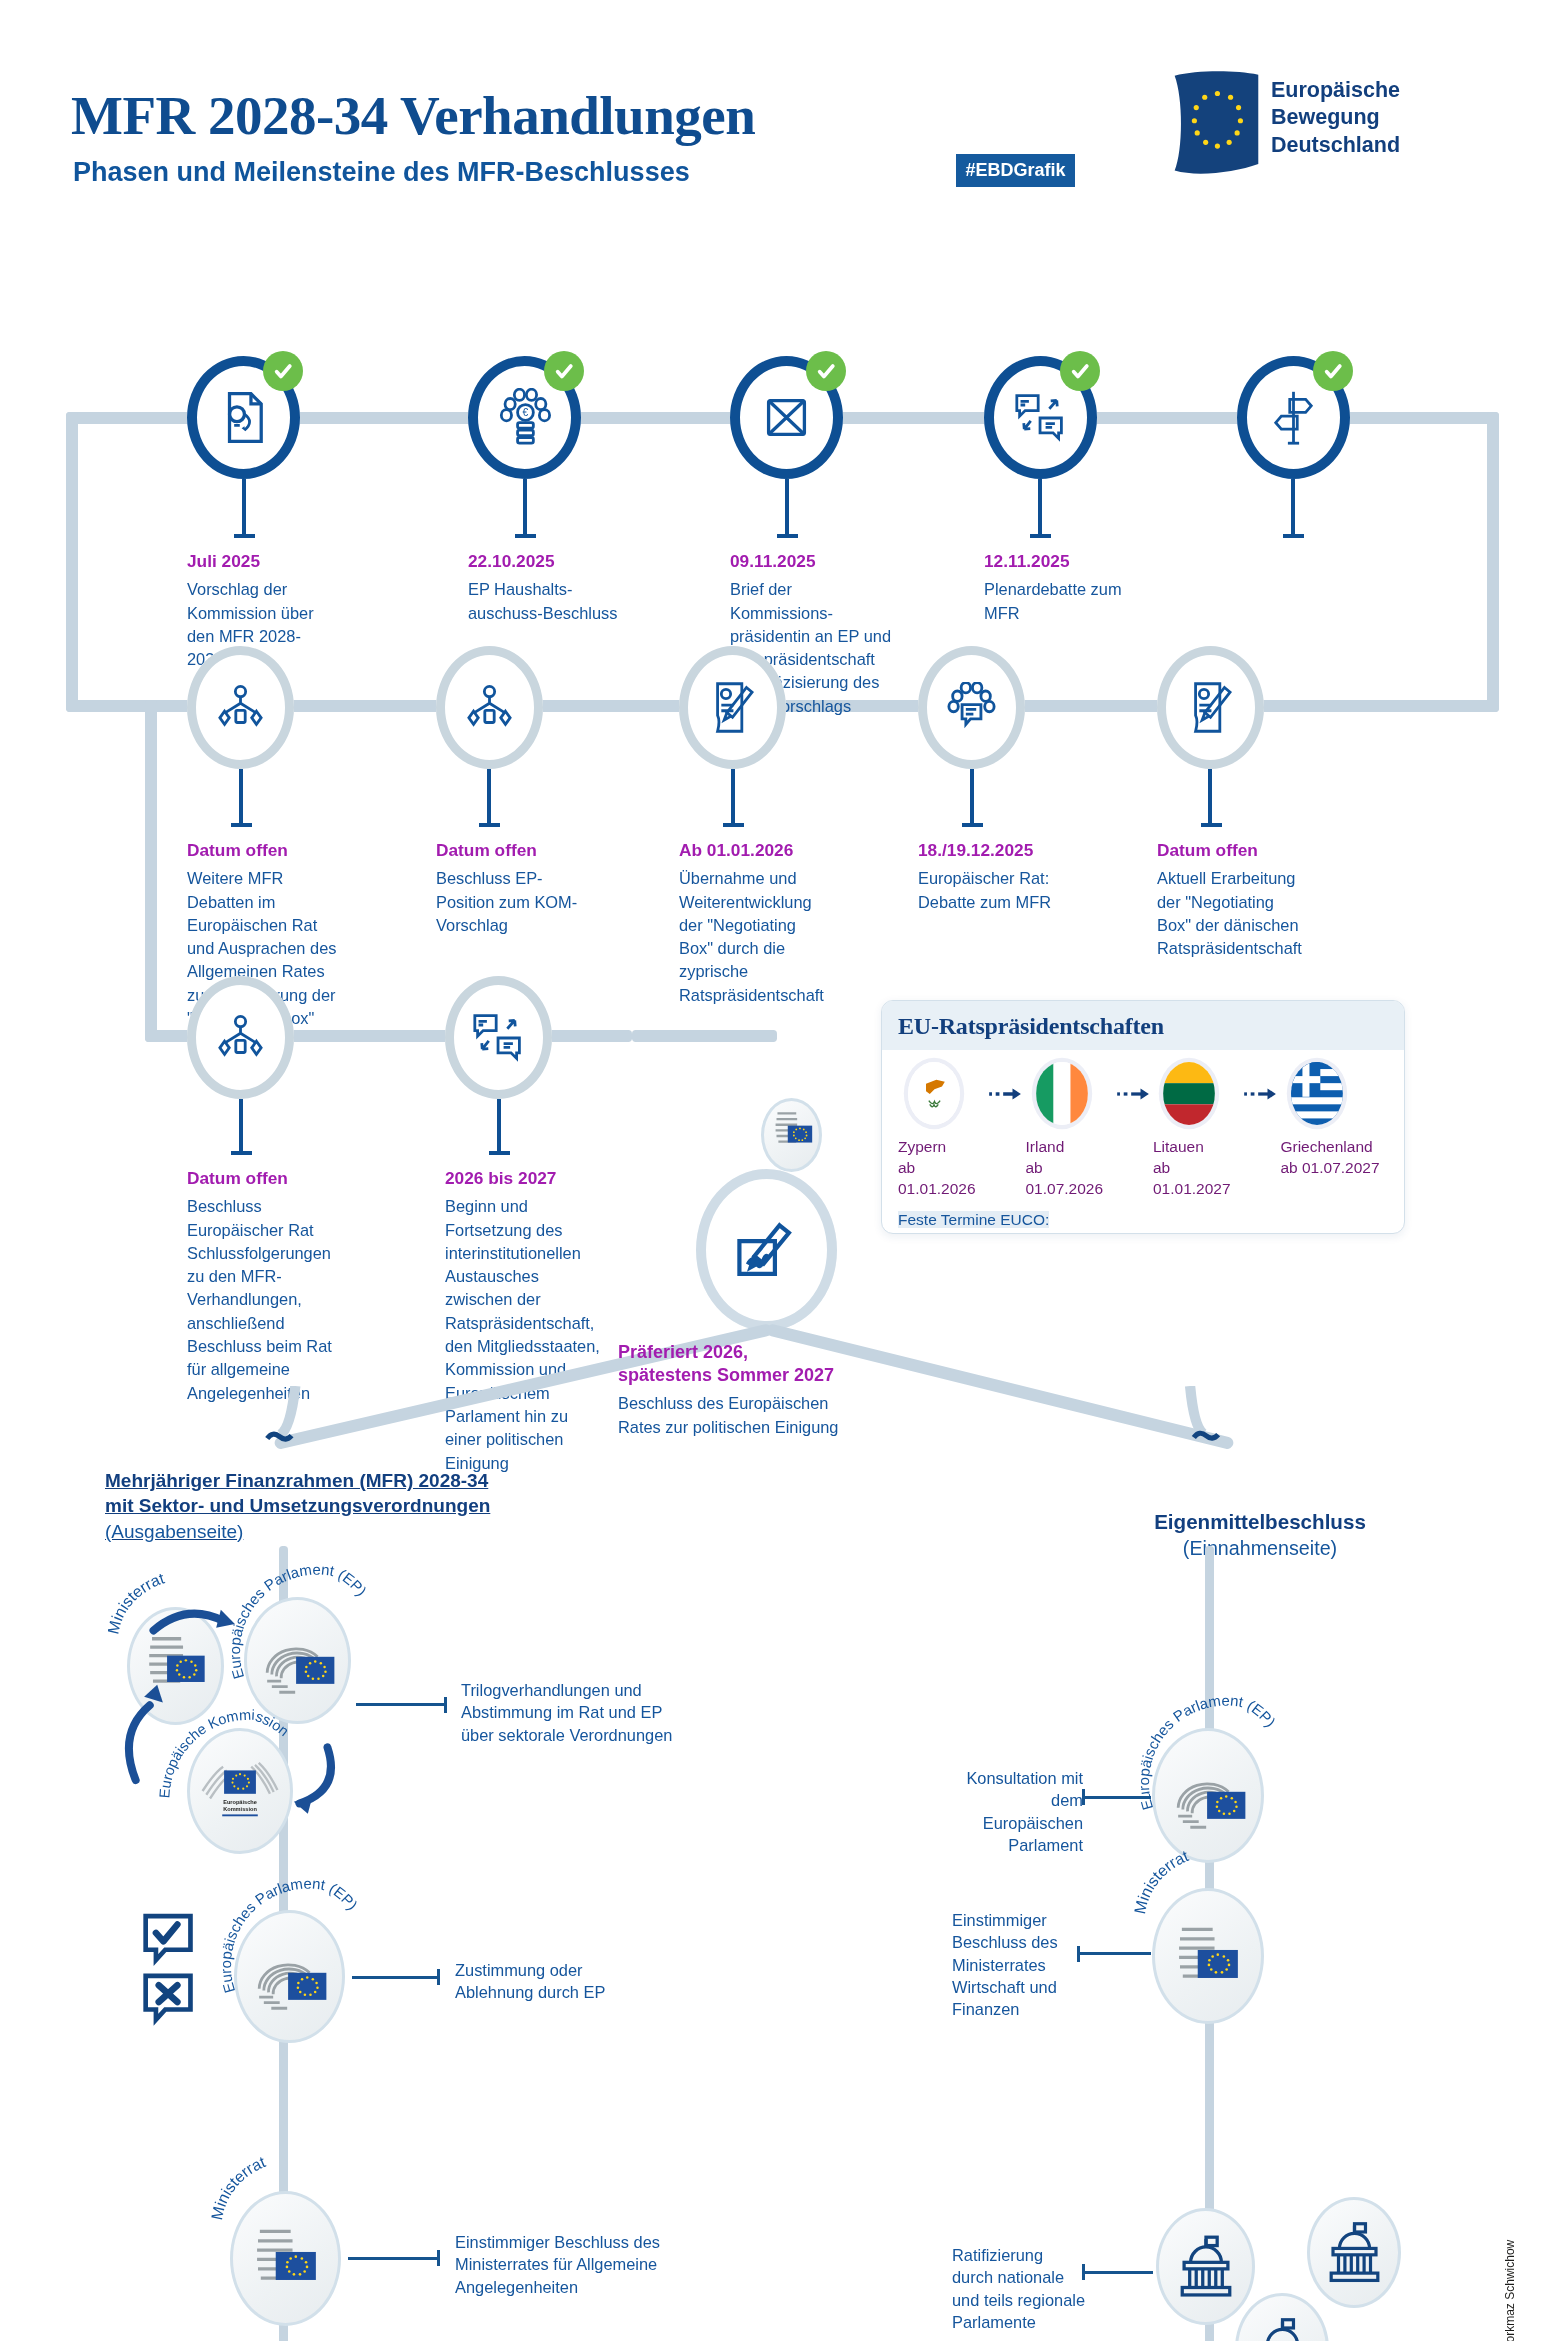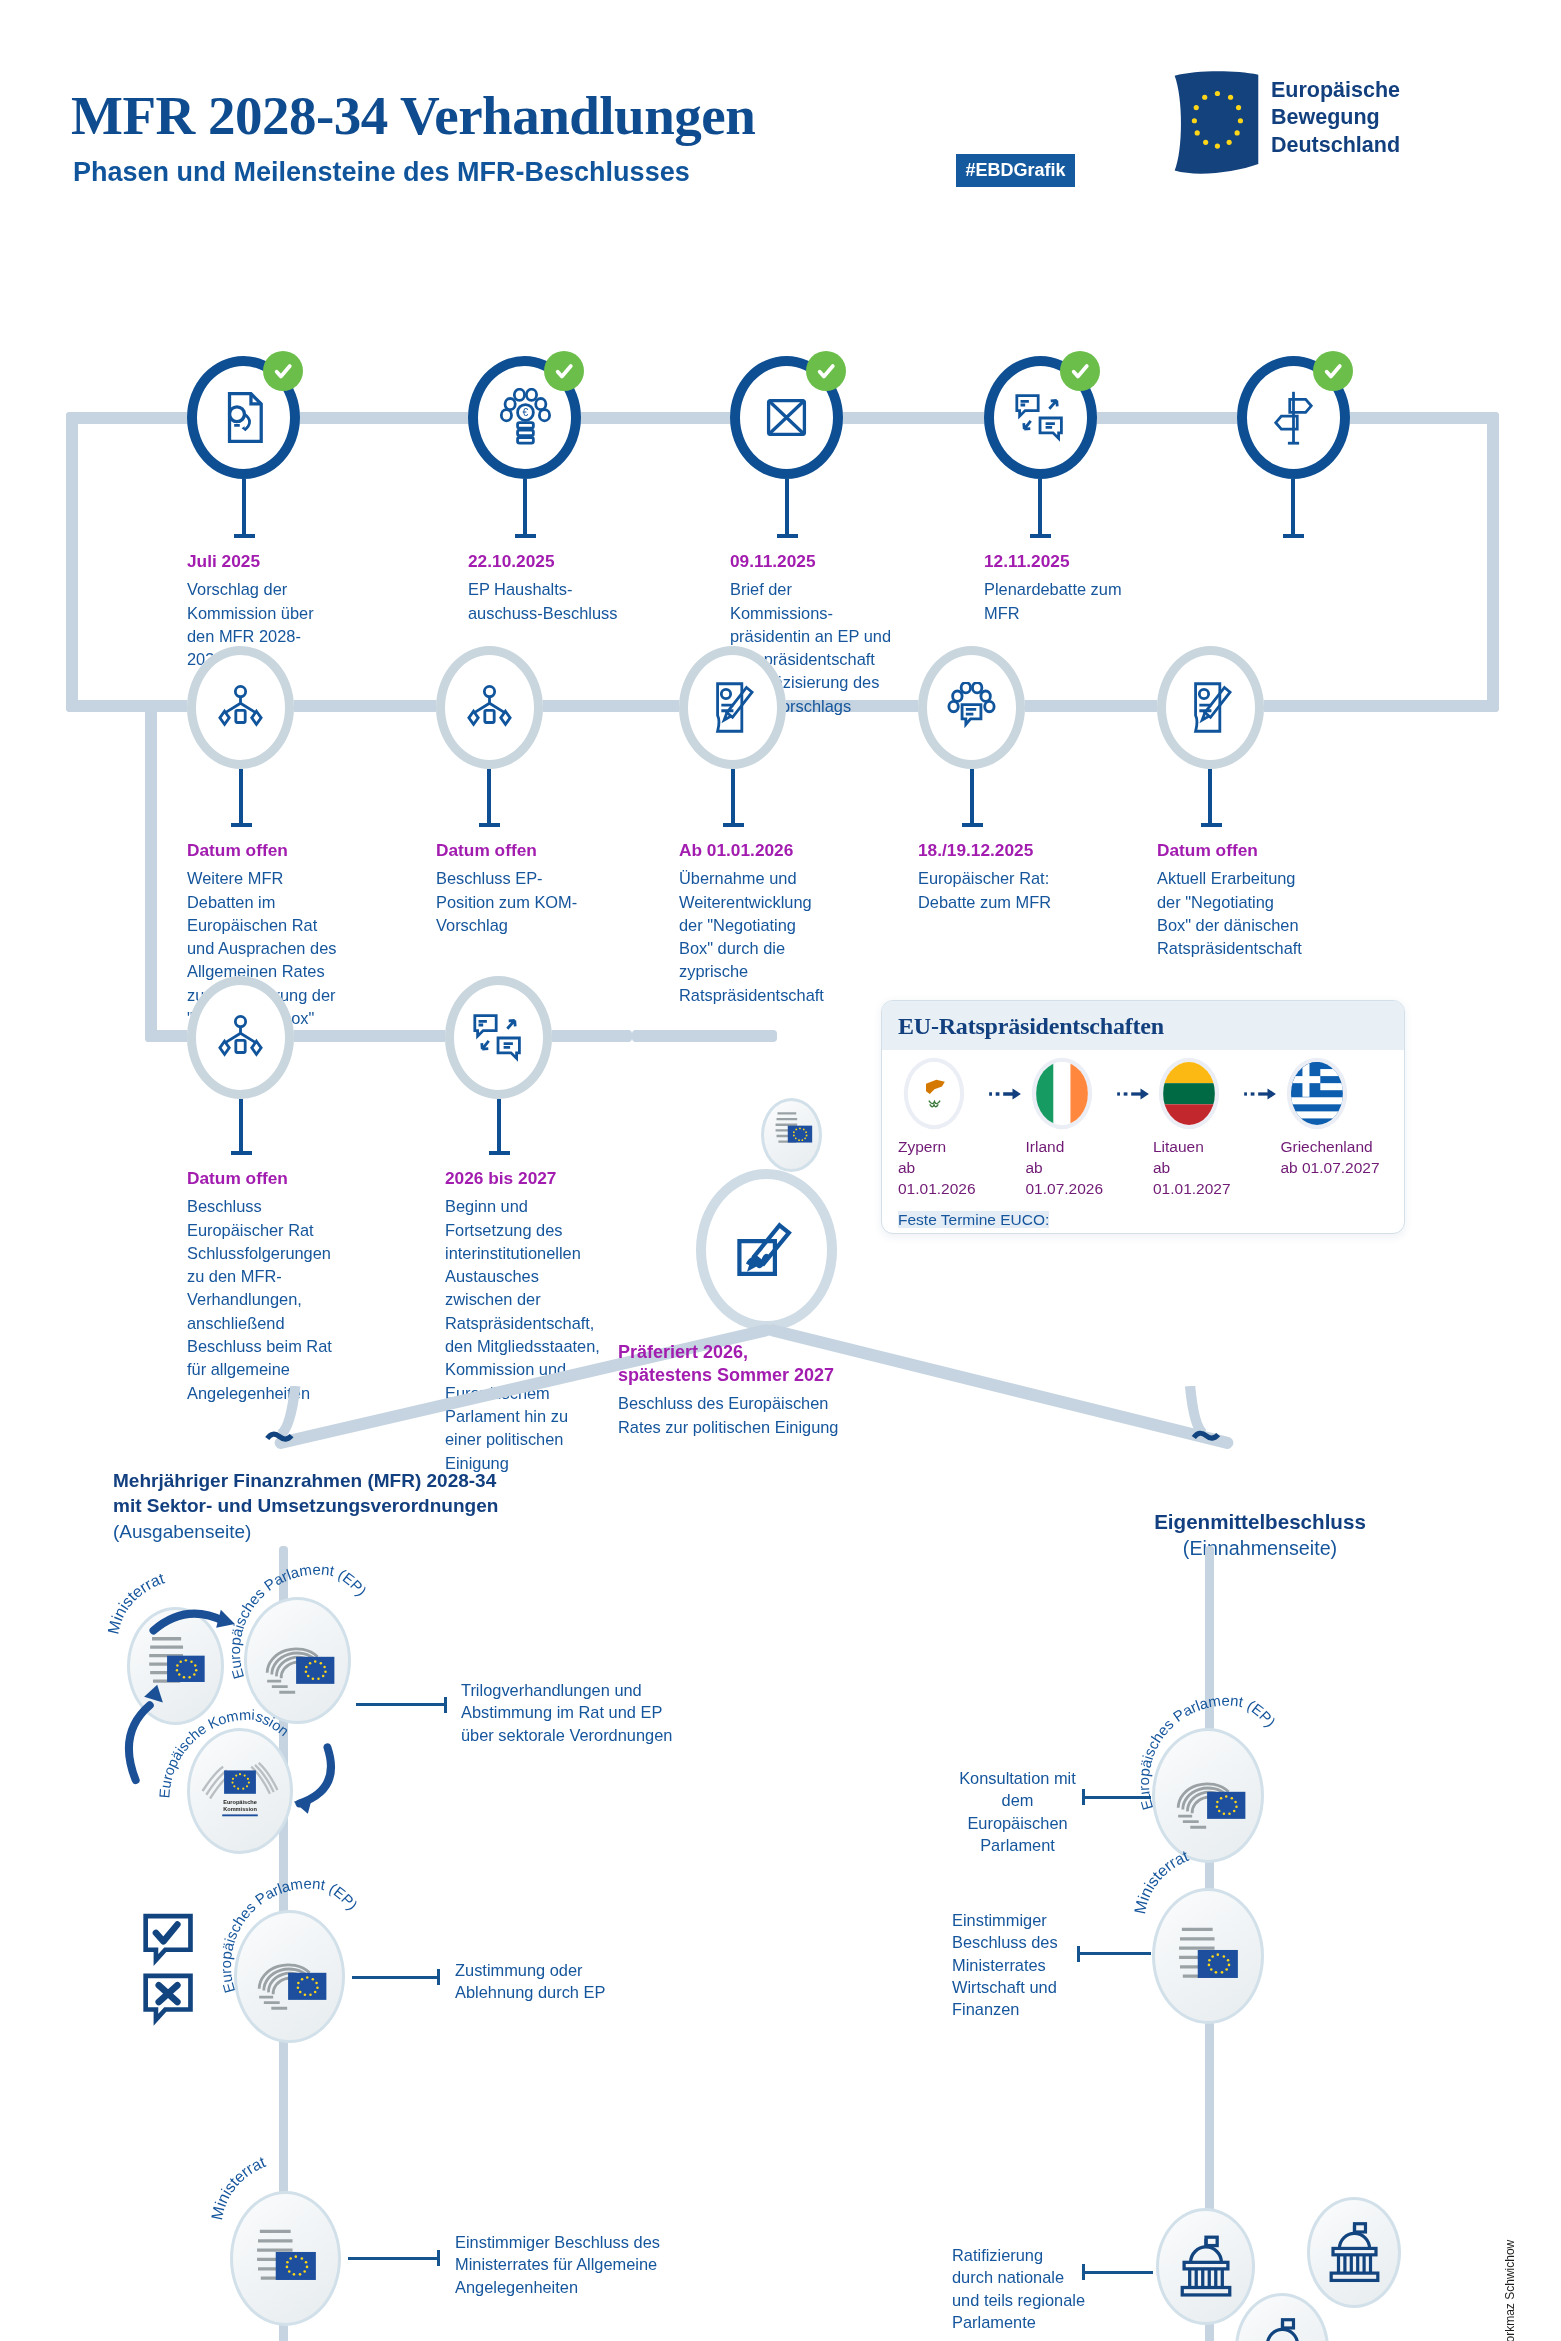--- a/index.html
+++ b/index.html
@@ -578,21 +578,21 @@
         <div><span>-12.02.2026 Sondergipfel Wettbewerbsfähigkeit</span></div>
 
       </div>
     </div>
   </div>
 
   <svg style="position:absolute;left:197px;top:1386px;width:206px;height:103px;" viewBox="0 0 440 220" width="206" height="103">
     <path d="M210 0 q-10 90 -32 104" stroke="#c5d4e0" stroke-width="22" fill="none"></path>
     <path d="M150 112 q12 -16 26 -4 q14 12 26 -2" stroke="#12447f" stroke-width="11" fill="none"></path>
   </svg>
-  <div class="branch-h" style="left:113px;top:1468px;width:515px;">
+  <div class="branch-h" style="left:105px;top:1468px;width:515px;text-decoration:underline;">
     <b>Mehrjähriger Finanzrahmen (MFR) 2028-34</b>
     <b>mit Sektor- und Umsetzungsverordnungen</b>
     <span class="light">(Ausgabenseite)</span>
   </div>
   <div class="railv" style="left:279px;top:1546px;width:9.4px;height:876px;"></div>
 
   <div class="inst" style="left:127px;top:1607px;width:97px;height:118px;">
     <svg width="80" height="94" viewBox="0 0 170 200">
       <g stroke="#9aa2a6" stroke-width="7" fill="none">
         <path d="M34 42 h62 M30 60 h70 M28 78 h72 M28 96 h72 M30 114 h70 M36 132 h58"></path>
@@ -799,21 +799,21 @@
           <circle cx="122" cy="110" r="2.7"></circle>
       </g>
     </svg>
   </div>
   <svg class="arcLabel" style="left:1129px;top:1691px;width:187px;height:155px;" viewBox="0 0 400 330" width="187" height="155">
     <path id="arcF" d="M52,250 A165,165 0 0,1 250,36 A165,165 0 0,1 320,240" fill="none"></path>
     <text font-size="32"><textPath href="#arcF">Europäisches Parlament (EP)</textPath></text>
   </svg>
   <div class="lead" style="left:1082px;top:1796px;width:69px;"></div>
   <div class="lead-tick" style="left:1082px;top:1789px;"></div>
-  <div class="callout" style="left:952px;top:1767px;width:131px;text-align:center;">Konsultation mit dem Europäischen Parlament</div>
+  <div class="callout" style="left:952px;top:1767px;width:131px;text-align:right;">Konsultation mit dem Europäischen Parlament</div>
 
   <div class="inst" style="left:1152px;top:1874px;width:0;height:0;border:0;"></div>
 
   <div class="inst" style="left:1152px;top:1888px;width:112px;height:136px;">
     <svg width="84" height="99" viewBox="0 0 180 212">
       <g stroke="#9aa2a6" stroke-width="7" fill="none">
         <path d="M34 48 h66 M30 68 h74 M28 88 h76 M28 108 h76 M30 128 h74 M36 148 h62"></path>
       </g>
       <rect x="68" y="92" width="86" height="60" fill="#1d4f9e"></rect>
       <g fill="#ffd617">

